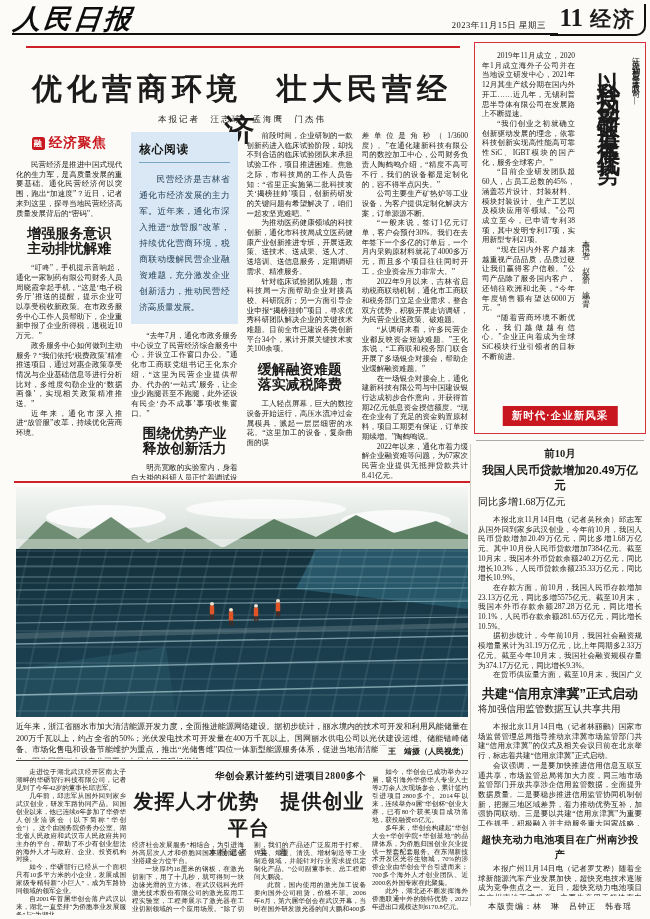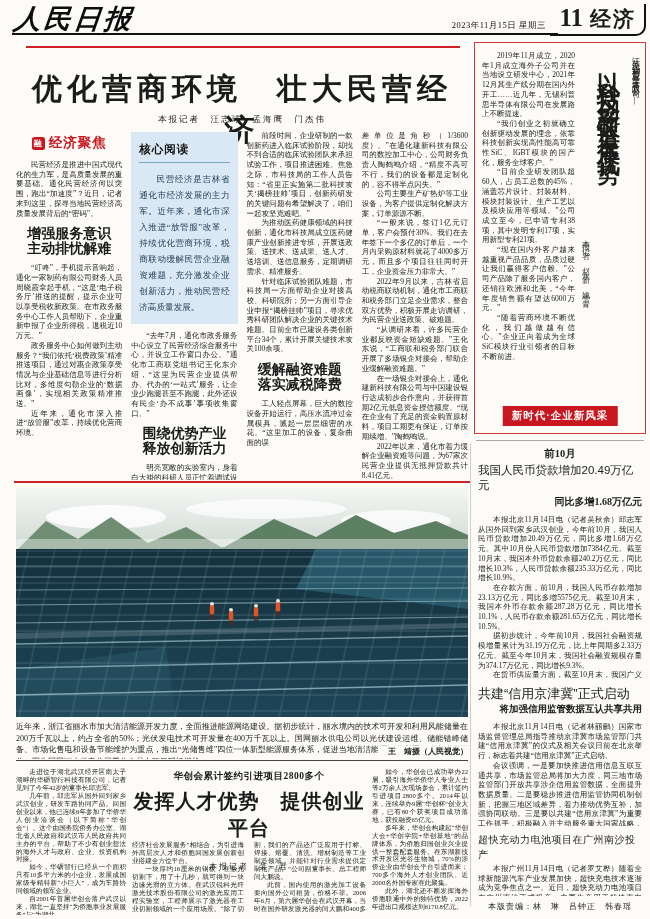--- a/index.html
+++ b/index.html
@@ -50,44 +50,44 @@
             font-family:"Liberation Sans","DejaVu Sans",sans-serif;}
   .sb-kicker{font-size:8px;letter-spacing:2.5px;color:#111;}
   .badge{position:absolute;bottom:7px;left:50%;transform:translateX(-50%);background:#c8171e;
          color:#fff;font-size:10.5px;font-weight:bold;letter-spacing:1px;padding:3px 9px;
          white-space:nowrap;font-family:"Liberation Sans","DejaVu Sans",sans-serif;}
   
   .grayrule{position:absolute;border-top:1px solid #aaa;}
   .vsep{position:absolute;left:470px;top:444px;height:462px;border-left:1px solid #cfccc4;}
   .rart{position:absolute;left:478px;width:164px;overflow:hidden;}
   .r-kicker{text-align:center;font-size:10.5px;font-weight:bold;margin-bottom:2px;}
-  .r-title{font-size:11.5px;font-weight:normal;line-height:15px;margin:2px 0;
+  .r-title{text-align:center;font-size:11.5px;font-weight:bold;line-height:15px;margin:2px 0;
            font-family:"Liberation Sans","DejaVu Sans",sans-serif;}
   .r-title.big{font-size:13px;}
   .r-title.med{font-size:10px;letter-spacing:.5px;}
-  .r-sub{text-align:right;font-size:10px;font-weight:bold;margin:2px 0 6px;}
+  .r-sub{text-align:left;font-size:10px;font-weight:normal;margin:2px 0 6px;}
   .r-sub.sm{font-size:9.5px;}
   .editor{position:absolute;left:478px;top:901px;width:164px;text-align:center;font-size:8px;
           letter-spacing:1px;color:#222;}
   
   .photo{position:absolute;top:487px;left:16px;width:452px;height:230px;overflow:hidden;background:#16323e;}
   .cap{position:absolute;top:721px;left:16px;width:452px;height:38px;overflow:hidden;
        font-size:8px;line-height:11.6px;text-align:justify;position:absolute;}
   .cap-credit{position:absolute;right:0;bottom:1px;background:#fcfbf7;padding-left:10px;font-weight:bold;}
   .botrule{position:absolute;top:760px;left:16px;width:452px;border-top:1px solid #444;}
   
   .bp2{font-size:6.6px;line-height:7.95px;text-align:justify;text-indent:2em;margin:0;}
   .bp2.ni{text-indent:0;}
   #bcol1{position:absolute;left:16px;top:768px;width:110px;height:147px;overflow:hidden;}
   #bcol4{position:absolute;left:372px;top:768px;width:96px;height:147px;overflow:hidden;}
   #bcol23{position:absolute;left:132px;top:841px;width:234px;height:74px;overflow:hidden;
           column-count:2;column-gap:10px;}
   .b-head{position:absolute;left:132px;top:770px;width:234px;text-align:center;}
-  .b-kicker{font-size:9.5px;font-weight:bold;letter-spacing:.5px;}
-  .b-title{font-size:20px;font-weight:bold;letter-spacing:1px;margin:5px 0 19px;
+  .b-kicker{font-size:9.5px;font-weight:bold;letter-spacing:.5px;text-align:right;}
+  .b-title{font-size:20px;font-weight:bold;letter-spacing:1px;margin:5px 0 5px;
            font-family:Liberation Serif, serif;}
   .b-byline{font-size:8px;letter-spacing:2px;color:#222;}
 </style>
 </head>
 <body>
 
 <div id="page">
 
   <div class="mast-logo">人民日报</div>
   <div class="mast-rule"></div>

